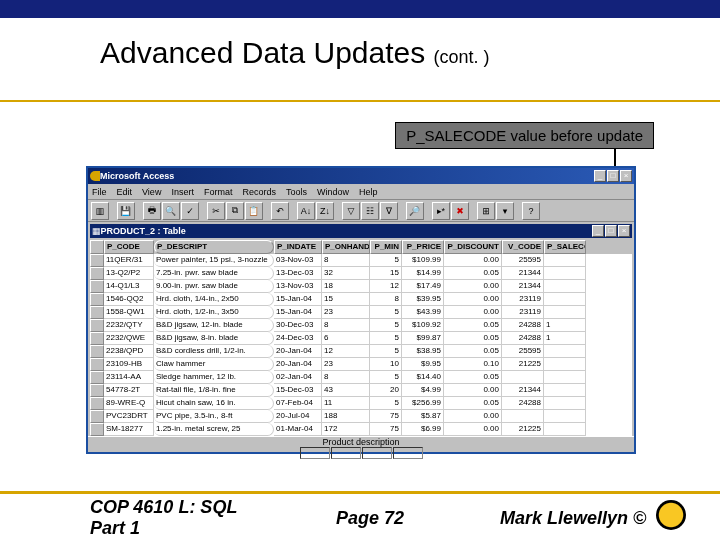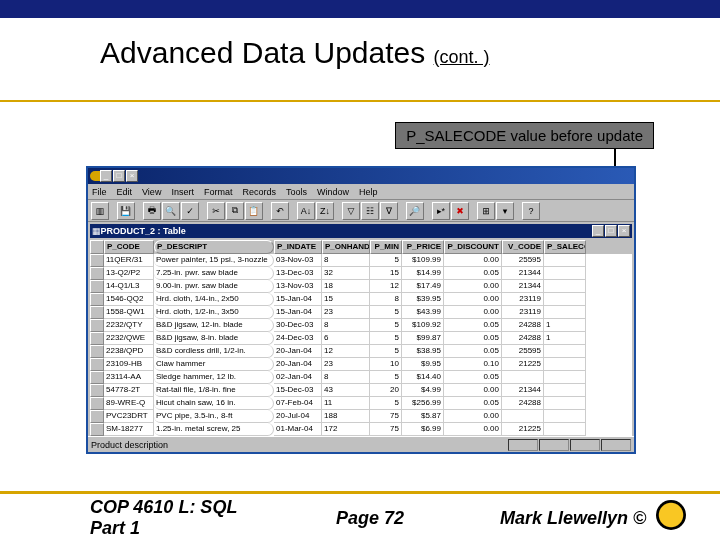--- a/index.html
+++ b/index.html
@@ -1,20 +1,20 @@
 <!DOCTYPE html>
 <html><head>
 <meta charset="utf-8">
 <style>
   * { box-sizing: border-box; margin: 0; padding: 0; }
   html, body { width: 720px; height: 540px; font-family: Arial, sans-serif; overflow: hidden; background: #fff; }
   .slide { width: 720px; height: 540px; background: #fff; position: relative; border-top: 18px solid #13227a; }
   .title-wrap { padding: 18px 0 8px 100px; }
   .title { font-size: 30px; font-weight: 400; color: #000; }
-  .title .cont { font-size: 18px; text-decoration: underline; }
+  .title .cont { font-size: 18px; }
   .title-underline { position: absolute; left: 0; top: 82px; width: 720px; height: 2px; background: #d6a400; }
   .callout { position: absolute; top: 104px; right: 66px; border: 1px solid #000; font-size: 15px; padding: 4px 10px; background: #737373; }
   .callout-line1 { position: absolute; top: 130px; right: 104px; width: 2px; height: 158px; background: #000; }
   .callout-line2 { position: absolute; top: 287px; left: 572px; width: 46px; height: 2px; background: #000; }
   .access { position: absolute; top: 148px; left: 86px; width: 550px; border: 2px solid #1a4ea1; background: #c0c0c0; font-size: 9px; }
   .ttlbar { background: linear-gradient(90deg, #0a246a, #2a5ab6); color: #fff; display: flex; align-items: center; height: 16px; padding: 0 2px; }
   .ttlbar .tt { flex: 1; font-weight: bold; font-size: 9px; }
   .winbtns { display: flex; gap: 1px; }
   .winbtn { width: 12px; height: 12px; background: #c0c0c0; border: 1px solid #fff; border-right-color: #555; border-bottom-color: #555; font-size: 8px; line-height: 9px; text-align: center; }
   .menubar { display: flex; gap: 10px; height: 16px; align-items: center; padding: 0 4px; border-bottom: 1px solid #888; font-size: 9px; }
@@ -32,21 +32,21 @@
   .tr .cell { border-right: 1px solid #ccc; border-bottom: 1px solid #ccc; height: 13px; padding: 0 2px; overflow: hidden; white-space: nowrap; line-height: 12px; }
   .c0 { width: 50px; }
   .c1 { width: 120px; border-radius: 7px; }
   .c2 { width: 48px; }
   .c3 { width: 48px; }
   .c4 { width: 32px; text-align: right; }
   .c5 { width: 42px; text-align: right; }
   .c6 { width: 58px; text-align: right; }
   .c7 { width: 42px; text-align: right; }
   .c8 { width: 42px; }
-  .statusarea { display: flex; height: 16px; align-items: center; padding: 0 3px; border-top: 1px solid #fff; font-size: 9px; }
+  .statusarea { display: flex; height: 16px; align-items: center; padding: 0 3px; border-top: 1px solid #fff; font-size: 9px; flex-direction: column; }
   .statusarea .sl { flex: 1; }
   .footer-line { position: absolute; left: 0; bottom: 46px; width: 720px; height: 3px; background: #d6a400; }
   .footer { position: absolute; left: 0; bottom: 0; width: 720px; height: 44px; display: flex; align-items: center; font-style: italic; font-weight: bold; font-size: 18px; }
   .footer .f1 { width: 270px; padding-left: 90px; }
   .footer .f2 { width: 200px; text-align: center; }
   .footer .f3 { flex: 1; padding-left: 30px; }
   .logo { position: absolute; right: 34px; bottom: 10px; width: 30px; height: 30px; border-radius: 50%; background: radial-gradient(circle, #f9c723 55%, #000 60%); }
   .key-ico { width: 10px; height: 10px; background: #d6a400; border-radius: 50% 0 0 50%; }
 </style>
 </head>
@@ -61,20 +61,21 @@
   </div>
   <div class="title-underline"></div>
 
   <div class="callout">P_SALECODE value before update</div>
   <div class="callout-line1"></div>
   <div class="callout-line2"></div>
 
   <div class="access">
     <div class="ttlbar">
       <span class="key-ico"></span>
+      <span class="tt">Microsoft Access</span>
       <div class="winbtns">
         <div class="winbtn">_</div>
         <div class="winbtn">□</div>
         <div class="winbtn">×</div>
       </div>
     </div>
     <div class="menubar" id="menubar">
         <span>File</span>
         <span>Edit</span>
         <span>View</span>

